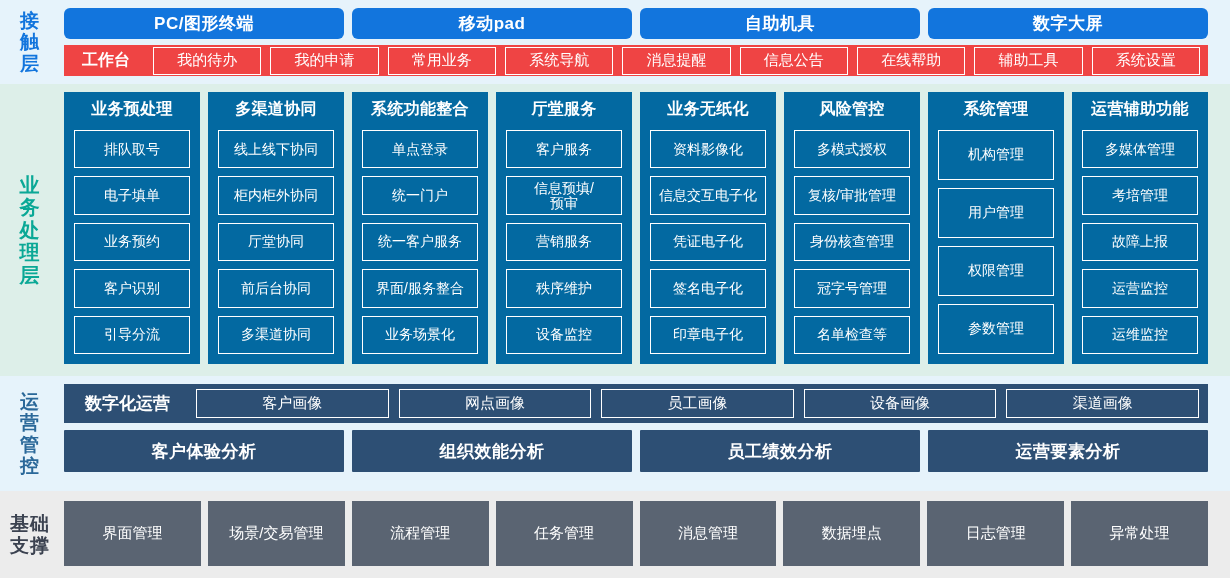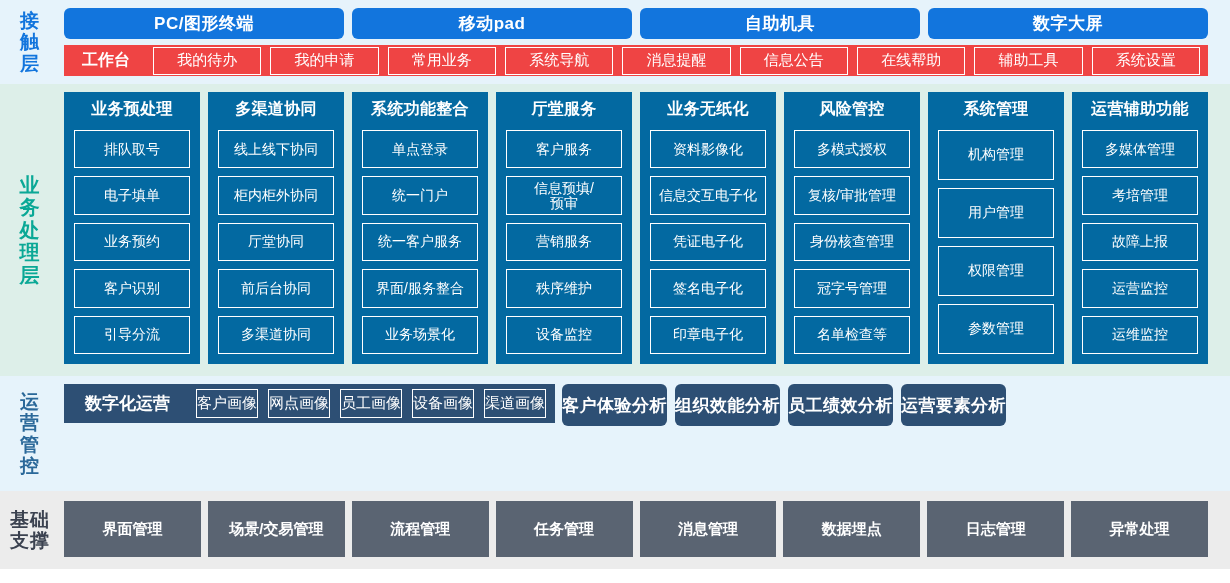--- a/index.html
+++ b/index.html
@@ -154,21 +154,21 @@
 
   
   .layer-ops {
     background: #e6f3fb;
     height: 115px;
   }
   .layer-ops .layer-label { color: #2a6899; font-size: 19px; }
   .layer-ops .layer-body {
     padding: 8px 22px 10px 4px;
     display: flex;
-    flex-direction: row;
+    flex-direction: column;
     gap: 7px;
   }
   .ops-portrait-bar {
     background: #2d4f74;
     height: 39px;
     display: flex;
     align-items: center;
     padding: 0 9px;
     gap: 10px;
   }
@@ -191,54 +191,53 @@
     white-space: nowrap;
   }
   .ops-analysis-row {
     display: flex;
     gap: 8px;
     height: 42px;
   }
   .ops-analysis-item {
     flex: 1;
     background: #2d4f74;
-    border-radius: 6px;
+    border-radius: 1px;
     color: #ffffff;
     font-size: 17px;
     font-weight: bold;
     display: flex;
     align-items: center;
     justify-content: center;
     letter-spacing: .5px;
   }
 
   
   .layer-base {
     background: #ececec;
-    height: 78px;
+    height: 87px;
   }
   .layer-base .layer-label { color: #3b4250; font-size: 19px; }
   .layer-base .layer-label span { width: 44px; word-break: normal; }
   .layer-base .layer-body {
     padding: 10px 22px 12px 4px;
     display: flex;
     gap: 7px;
     height: 100%;
     box-sizing: border-box;
   }
   .base-item {
     flex: 1;
     background: #5a6472;
     color: #ffffff;
     font-size: 15px;
     display: flex;
     align-items: center;
     justify-content: center;
     white-space: nowrap;
-    font-weight: bold;
   }
 </style>
 </head>
 <body>
 
 <div id="root">
 
   <div class="layer layer-contact">
     <div class="layer-label">
       <span>接触层</span>

